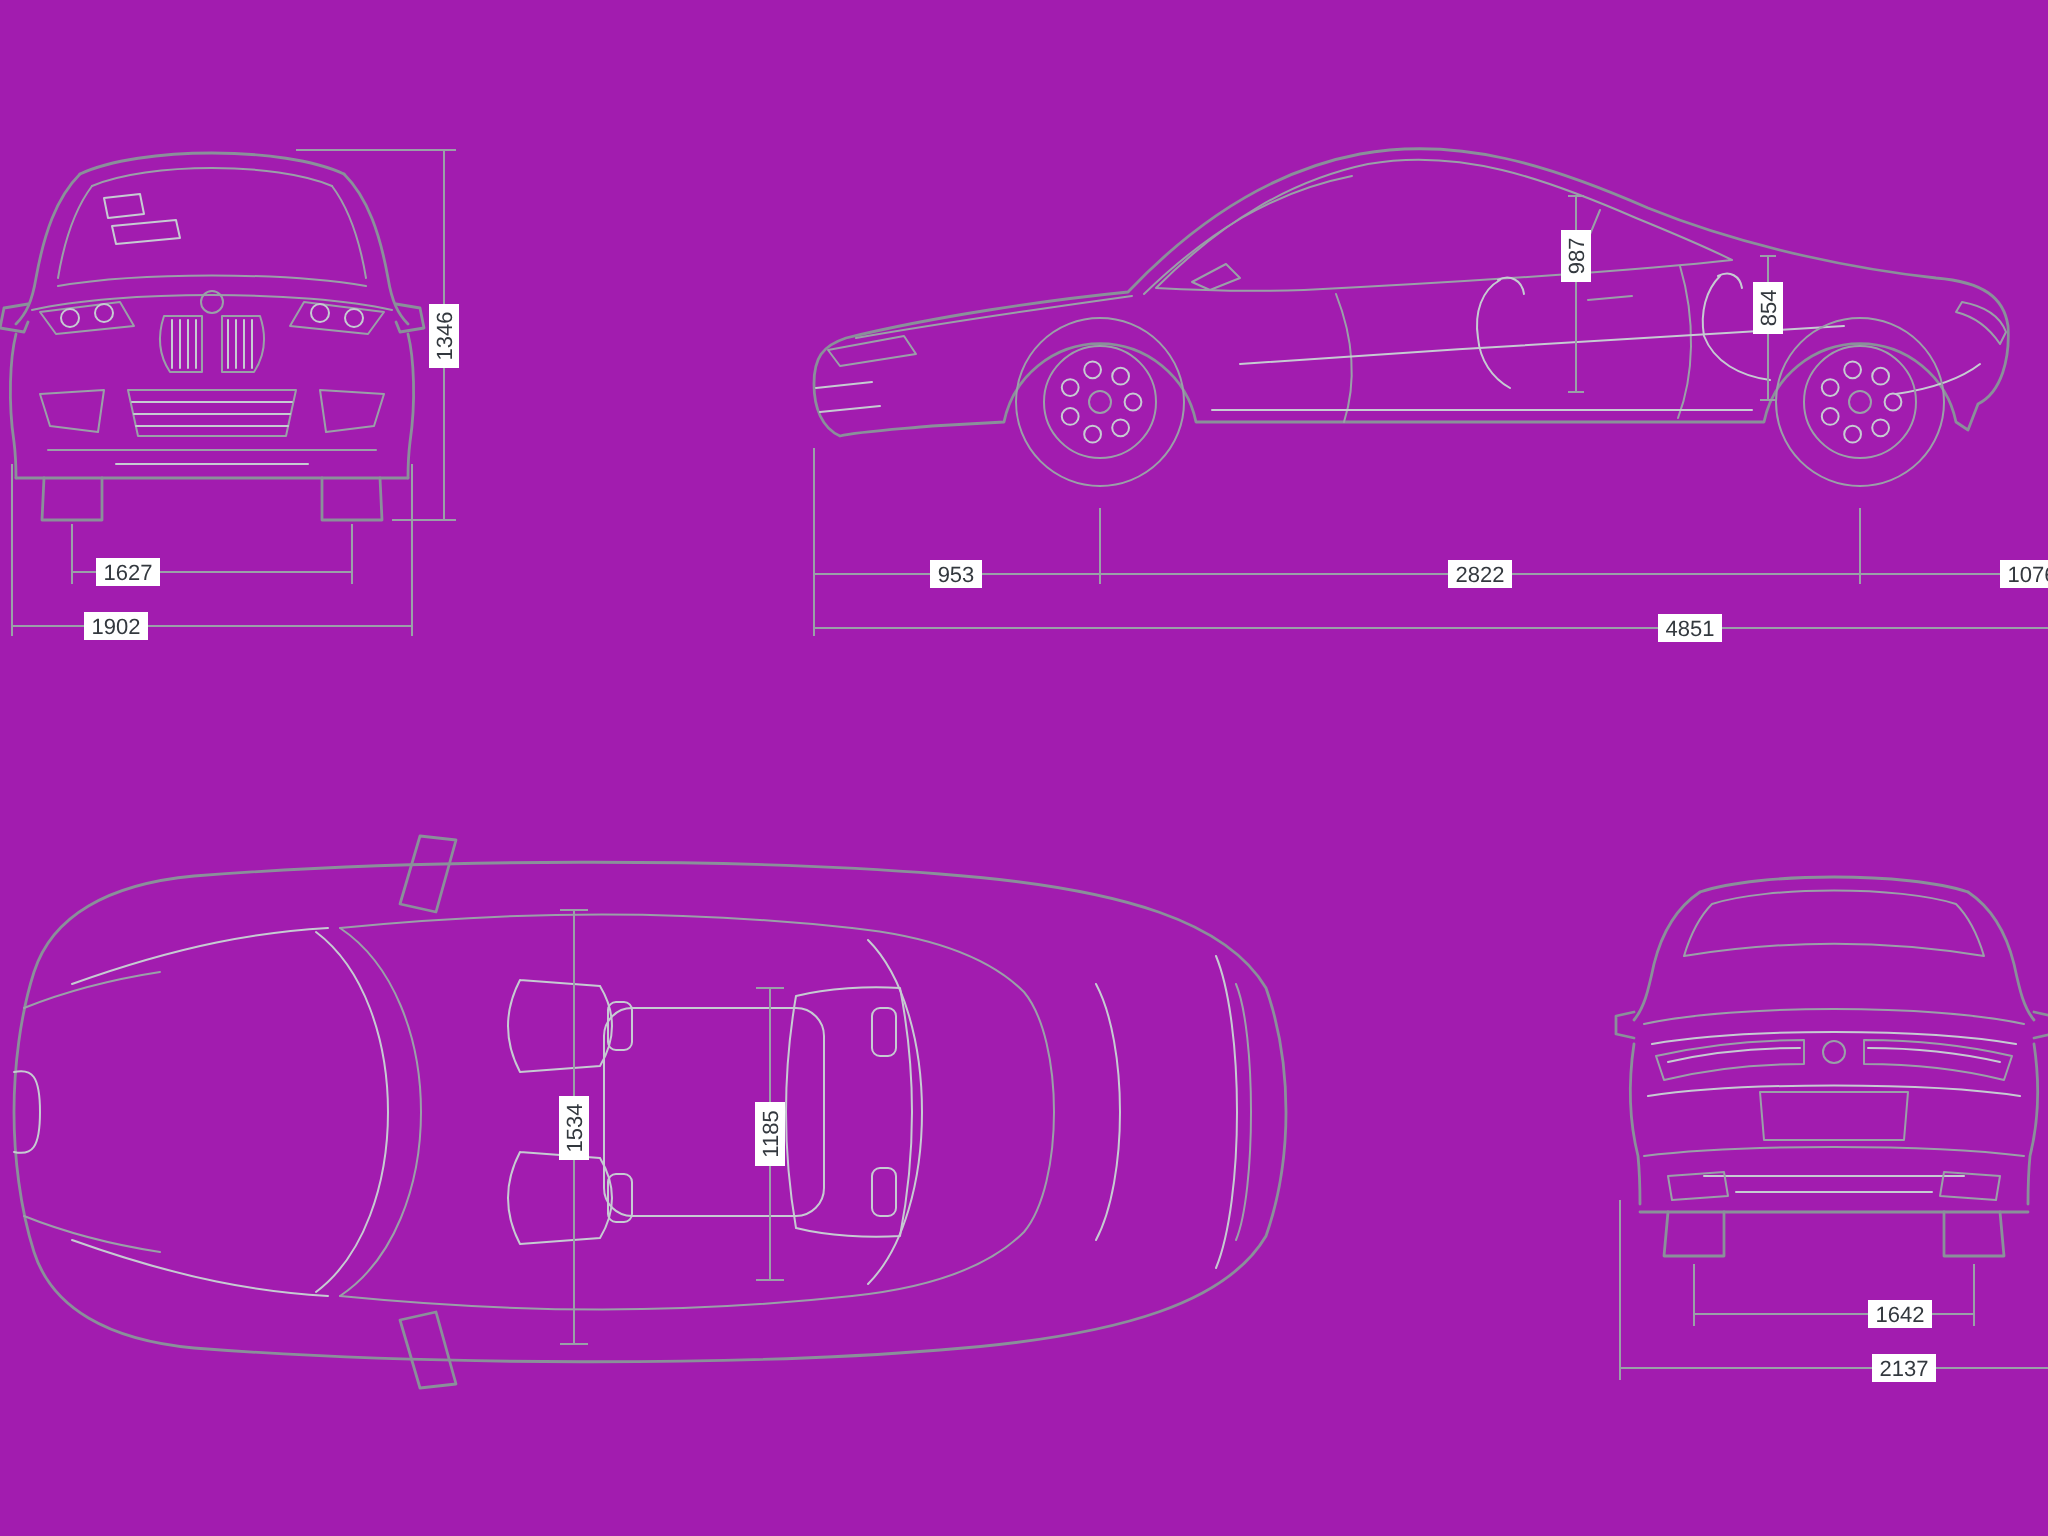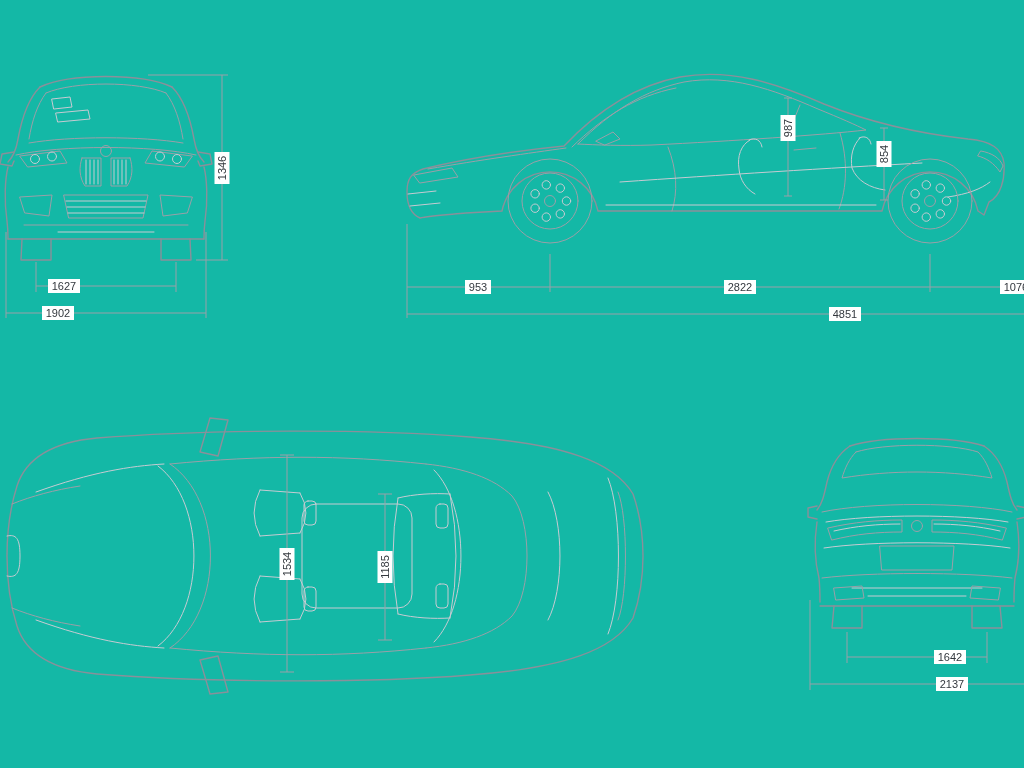--- a/index.html
+++ b/index.html
@@ -1,16 +1,16 @@
 <!DOCTYPE html>
 <html><head>
 <meta charset="utf-8">
 <style>
   html,body{margin:0;padding:0;background:#ffffff;}
-  .stage{position:relative;width:1024px;height:768px;background:#14b8a6;overflow:hidden;}
+  .stage{position:relative;width:1024px;height:768px;background:#a21caf;overflow:hidden;}
   svg{display:block;}
   .car{stroke:#8a909a;fill:none;stroke-width:1.4;stroke-linecap:round;stroke-linejoin:round;}
   .thin{stroke:#9aa0a8;fill:none;stroke-width:1;stroke-linecap:round;stroke-linejoin:round;}
   .faint{stroke:#c6cbd2;fill:none;stroke-width:1;stroke-linecap:round;stroke-linejoin:round;}
   .dim{stroke:#9aa0a8;fill:none;stroke-width:1;}
   .lbl-bg{fill:#ffffff;stroke:none;}
   .dim-text{font-family:"Liberation Sans","DejaVu Sans",sans-serif;font-size:11px;fill:#33383e;}
 </style>
 </head>
 <body>

